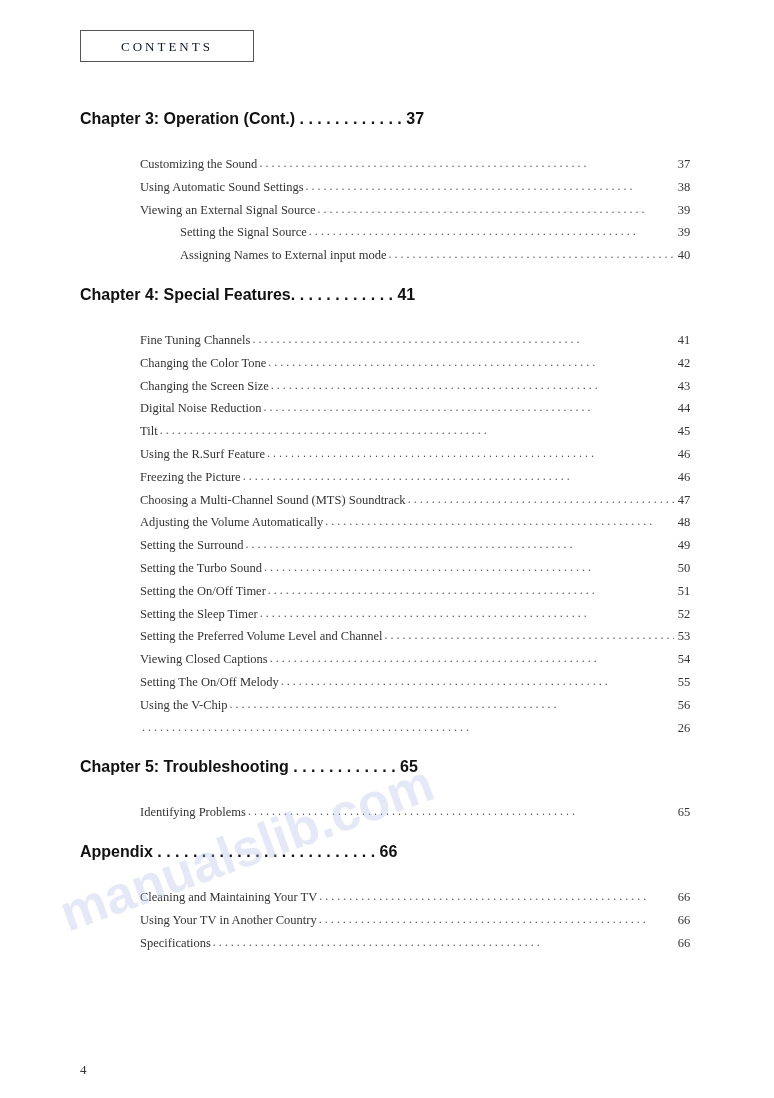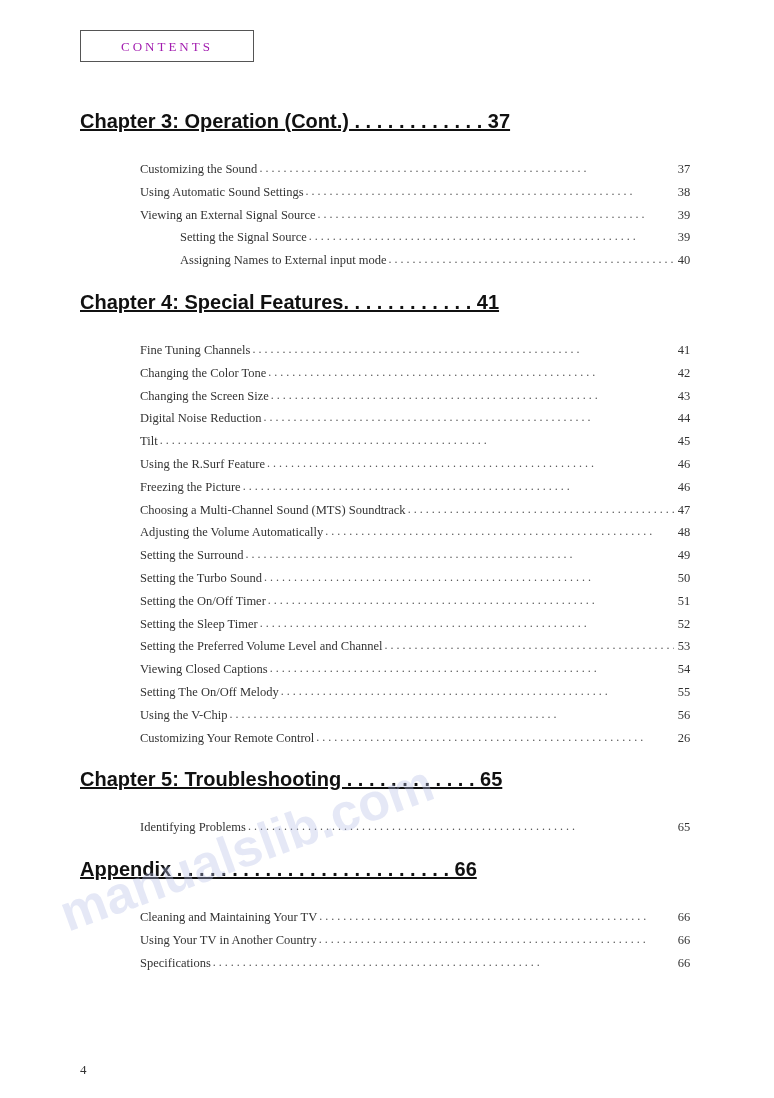--- a/index.html
+++ b/index.html
@@ -30,32 +30,31 @@
       display: inline-block;
       padding: 6px 40px;
       margin-bottom: 30px;
     }
 
     .header-title {
       font-family: 'Times New Roman', Times, serif;
       font-size: 13px;
       letter-spacing: 3px;
       font-variant: small-caps;
-      color: #a21caf;
+      color: #0f172a;
       text-transform: uppercase;
     }
 
     .chapter-heading {
       font-family: Arial, Helvetica, sans-serif;
       font-weight: bold;
-      font-size: 20px;
+      font-size: 16px;
       margin-bottom: 10px;
       margin-top: 18px;
       color: #111;
-      text-decoration: underline;
     }
 
     .toc-entries {
       margin-bottom: 8px;
       margin-top: 26px;
     }
 
     .toc-entry {
       display: flex;
       justify-content: space-between;
@@ -239,21 +238,20 @@
             <span class="entry-text">Setting The On/Off Melody</span>
             <span class="entry-dots"> . . . . . . . . . . . . . . . . . . . . . . . . . . . . . . . . . . . . . . . . . . . . . . . . . . . . . . . </span>
             <span class="entry-page">55</span>
           </div>
           <div class="toc-entry indent1">
             <span class="entry-text">Using the V-Chip</span>
             <span class="entry-dots"> . . . . . . . . . . . . . . . . . . . . . . . . . . . . . . . . . . . . . . . . . . . . . . . . . . . . . . . </span>
             <span class="entry-page">56</span>
           </div>
           <div class="toc-entry indent1">
-            <span class="entry-text">Customizing Your Remote Control</span>
             <span class="entry-dots"> . . . . . . . . . . . . . . . . . . . . . . . . . . . . . . . . . . . . . . . . . . . . . . . . . . . . . . . </span>
             <span class="entry-page">26</span>
           </div>
         </div>
       </div>
       <div>
         <div class="chapter-heading">Chapter 5: Troubleshooting . . . . . . . . . . . . 65</div>
         <div class="toc-entries">
           <div class="toc-entry indent1">
             <span class="entry-text">Identifying Problems</span>

